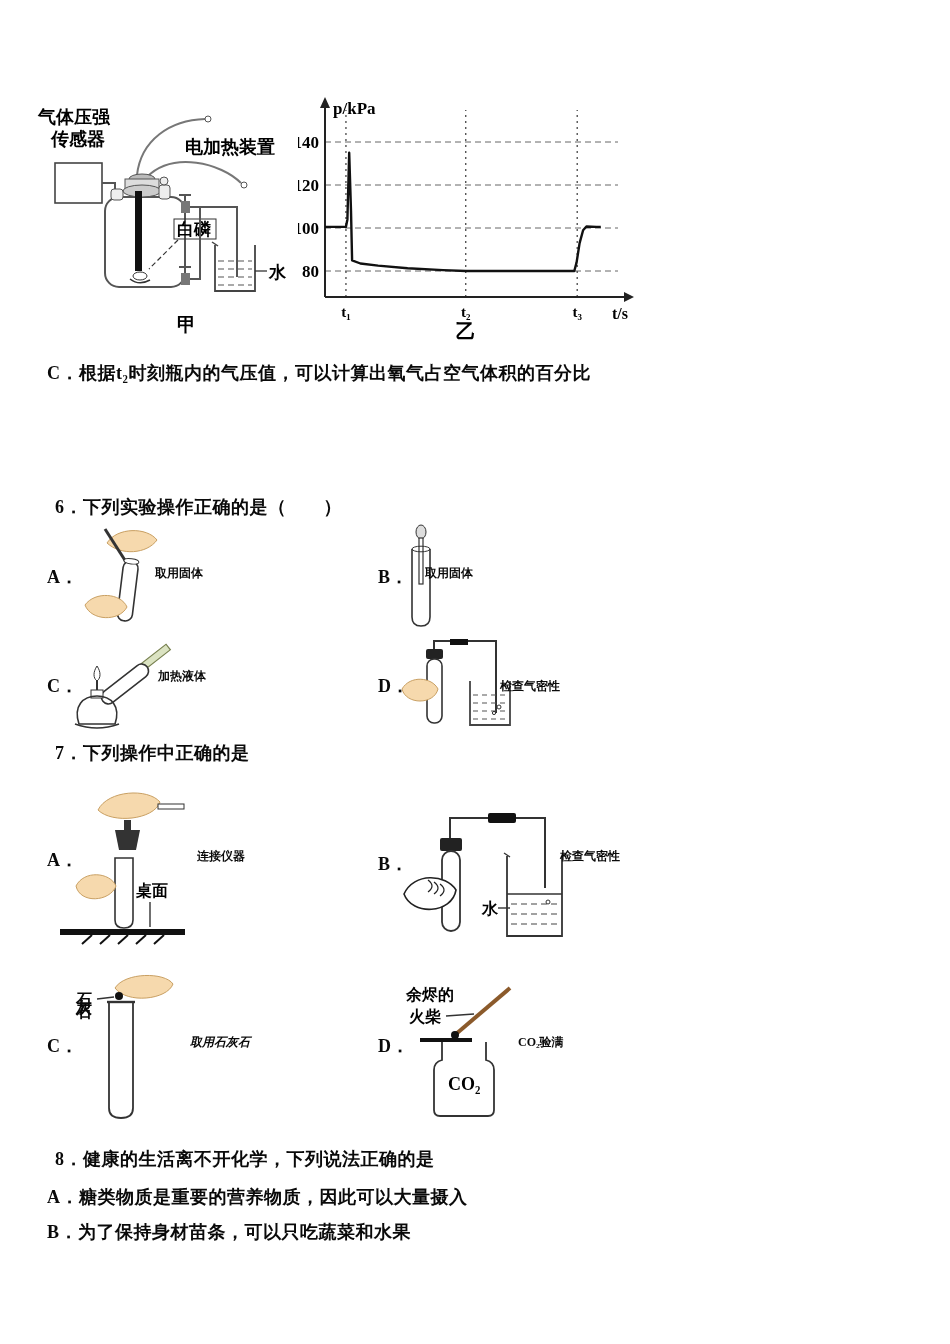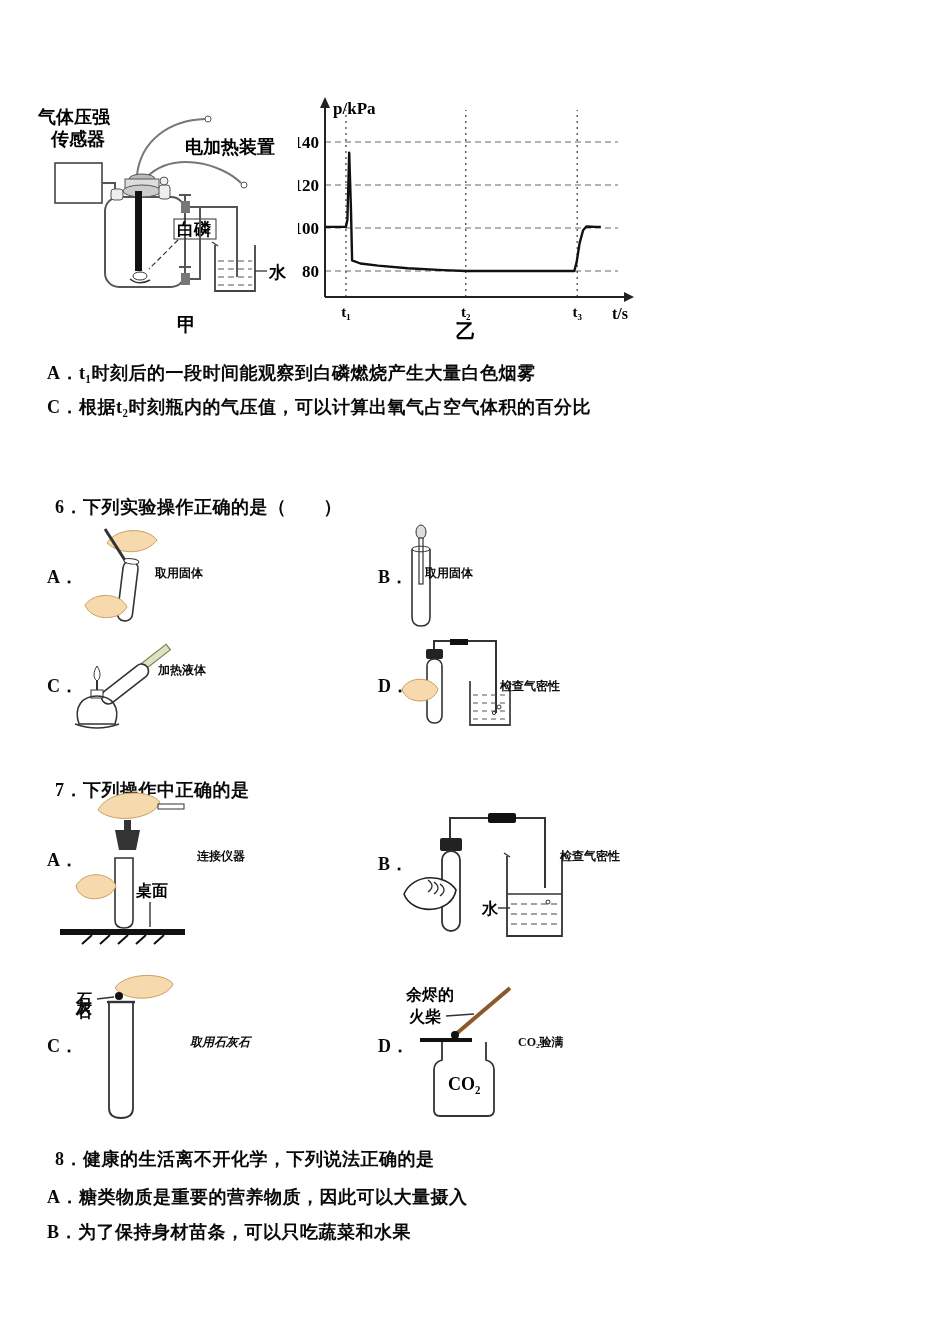--- a/index.html
+++ b/index.html
@@ -100,21 +100,20 @@
     <polygon points="27,7 22,18 32,18" fill="#222"></polygon>
     <line x1="27" y1="207" x2="326" y2="207" stroke="#222" stroke-width="2"></line>
     <polygon points="336,207 326,202 326,212" fill="#222"></polygon>
     <text x="35" y="24" font-size="17" font-weight="bold">p/kPa</text>
     <text x="314" y="229" font-size="16" font-weight="bold">t/s</text>
     <polyline points="27.0,136.9 47.9,136.9 49.4,129.4 51.2,62.8 53.0,120.8 54.1,170.3 62.4,173.5 80.1,175.6 109.6,178.2 145.0,180.1 167.7,181.0 233.5,181.0 276.3,181.0 278.6,172.4 281.6,153.1 285.1,140.2 288.4,136.5 298.4,136.9 302.8,136.9" fill="none" stroke="#111" stroke-width="2.4" stroke-linejoin="round"></polyline>
     <text x="167.715" y="248" text-anchor="middle" font-size="20" font-weight="bold">乙</text>
   </svg>
 
 <div class="abs" style="left:47px;top:356px;width:860px;">
-  <div class="optline">A．t₁时刻后的一段时间能观察到白磷燃烧产生大量白色烟雾</div>
   <div class="optline">C．根据t₂时刻瓶内的气压值，可以计算出氧气占空气体积的百分比</div>
 </div>
 
 <div class="abs qtext" style="left:47px;top:495px;">6．下列实验操作正确的是（　　）</div>
 
 <div class="abs" style="left:47px;top:523px;width:300px;height:106px;">
   <span class="op-letter" style="top:42px;">A．</span>
   <svg class="abs" style="left:28px;top:0;" width="92" height="106" viewBox="0 0 92 106">
     <path d="M32,20 C42,4 72,4 82,17 C72,31 46,33 32,20 Z" fill="#f6d9ad" stroke="#c9a063"></path>
     <line x1="30" y1="6" x2="53" y2="42" stroke="#333" stroke-width="3"></line>
@@ -146,21 +145,21 @@
     </g>
     <g transform="rotate(-38 58 52)">
       <rect x="30" y="45" width="56" height="14" rx="7" fill="#fff" stroke="#333" stroke-width="1.6"></rect>
     </g>
     <path d="M30,34 C34,40 34,46 30,49 C26,46 26,40 30,34 Z" fill="#fff" stroke="#333"></path>
     <line x1="30" y1="49" x2="30" y2="60" stroke="#333" stroke-width="2"></line>
     <rect x="24" y="58" width="12" height="8" fill="#fff" stroke="#333"></rect>
     <path d="M12,92 C6,74 16,64 30,64 C44,64 54,74 48,92 Z" fill="none" stroke="#333" stroke-width="1.6"></path>
     <path d="M8,92 Q30,100 52,92" fill="none" stroke="#333" stroke-width="1.6"></path>
   </svg>
-  <span class="op-label" style="left:111px;top:32px;">加热液体</span>
+  <span class="op-label" style="left:111px;top:38px;">加热液体</span>
 </div>
 
 <div class="abs" style="left:378px;top:630px;width:300px;height:102px;">
   <span class="op-letter" style="top:44px;">D．</span>
   <svg class="abs" style="left:20px;top:3;" width="115" height="96" viewBox="0 0 115 96">
     <path d="M36,18 V8 H98 V80" fill="none" stroke="#333" stroke-width="2"></path>
     <rect x="52" y="6" width="18" height="6" fill="#111"></rect>
     <rect x="28" y="16" width="17" height="10" rx="2" fill="#222"></rect>
     <rect x="29" y="26" width="15" height="64" rx="7" fill="#fff" stroke="#333" stroke-width="1.6"></rect>
     <path d="M4,56 C12,42 34,44 40,56 C36,72 8,72 4,56 Z" fill="#f6d9ad" stroke="#c9a063"></path>
@@ -170,21 +169,21 @@
       <line x1="75" y1="70" x2="109" y2="70"></line>
       <line x1="75" y1="78" x2="109" y2="78"></line>
       <line x1="75" y1="86" x2="109" y2="86"></line>
     </g>
     <circle cx="101" cy="74" r="2" fill="none" stroke="#333"></circle>
     <circle cx="96" cy="80" r="1.6" fill="none" stroke="#333"></circle>
   </svg>
   <span class="op-label" style="left:122px;top:48px;">检查气密性</span>
 </div>
 
-<div class="abs qtext" style="left:47px;top:778px;">7．下列操作中正确的是</div>
+<div class="abs qtext" style="left:47px;top:741px;">7．下列操作中正确的是</div>
 
 <div class="abs" style="left:47px;top:786px;width:320px;height:170px;">
   <span class="op-letter" style="top:62px;">A．</span>
   <svg class="abs" style="left:13px;top:0;" width="135" height="165" viewBox="0 0 135 165">
     <path d="M38,24 C48,4 88,2 100,16 C94,34 52,38 38,24 Z" fill="#f6d9ad" stroke="#c9a063"></path>
     <rect x="98" y="18" width="26" height="5" fill="#fff" stroke="#333"></rect>
     <rect x="64" y="34" width="7" height="10" fill="#333"></rect>
     <polygon points="55,44 80,44 76,64 59,64" fill="#333"></polygon>
     <path d="M55,72 V134 Q55,142 64,142 Q73,142 73,134 V72 Z" fill="#fff" stroke="#333" stroke-width="1.6"></path>
     <path d="M16,100 C24,84 50,86 56,100 C50,116 20,118 16,100 Z" fill="#f6d9ad" stroke="#c9a063"></path>

